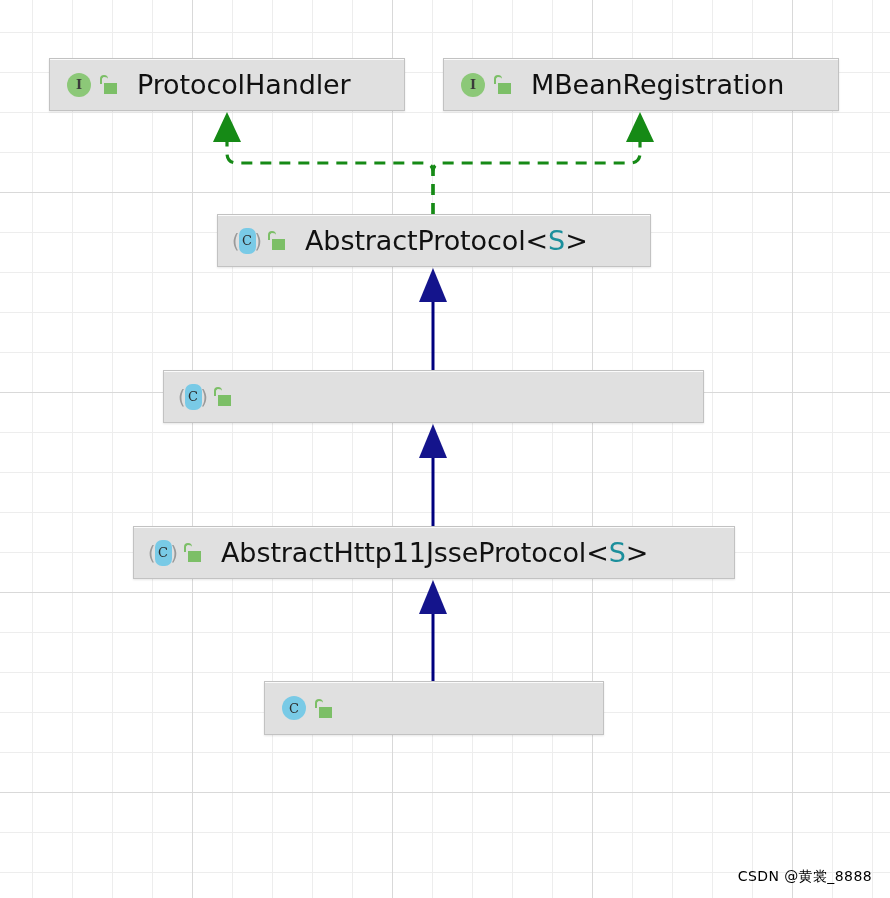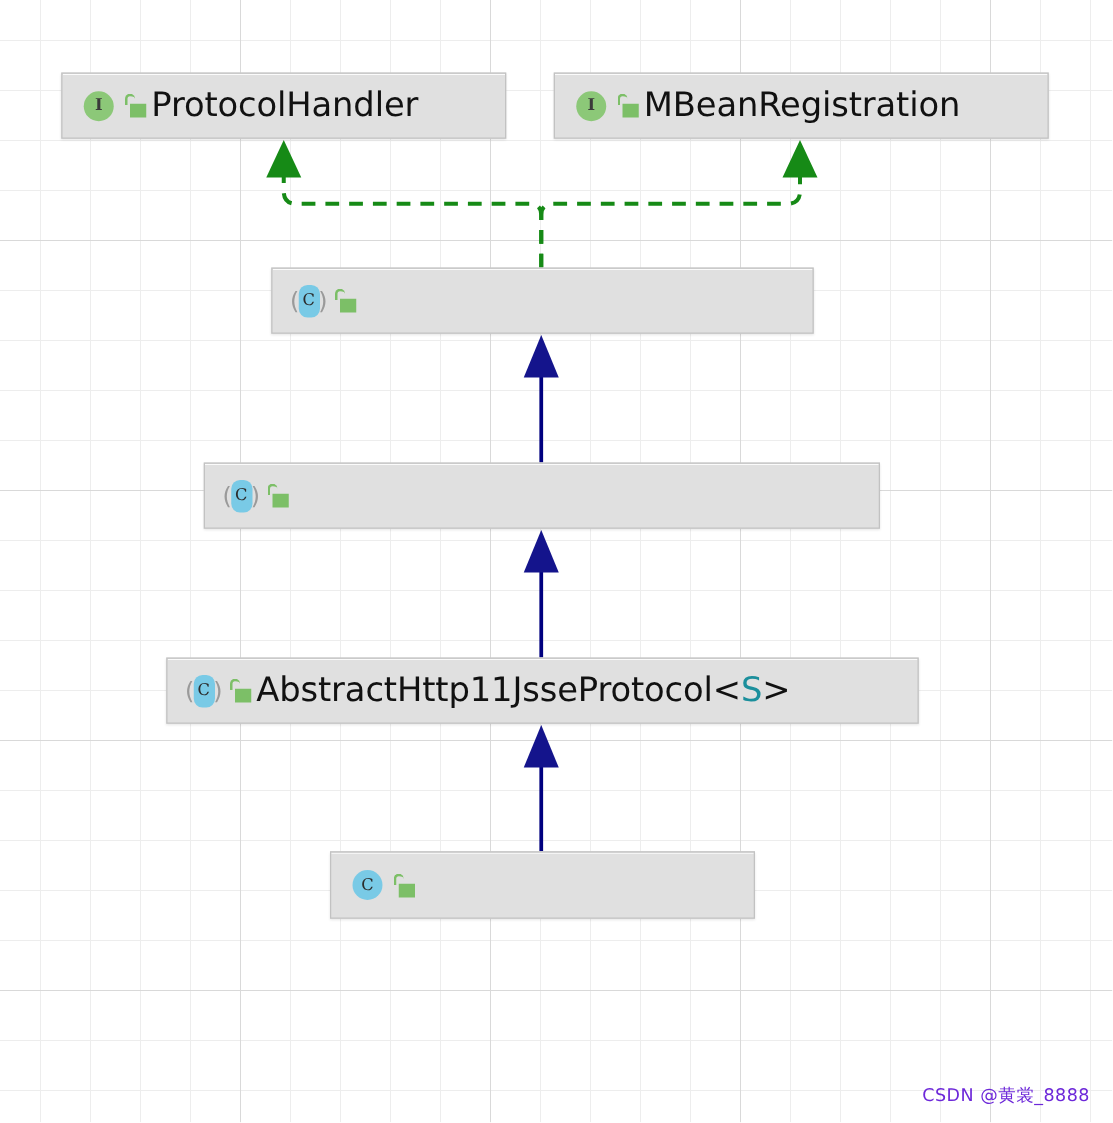--- a/index.html
+++ b/index.html
@@ -48,21 +48,21 @@
     display: flex;
     align-items: center;
     padding: 0 16px 0 14px;
     white-space: nowrap;
   }
   .node-label {
     font-size: 27px;
     color: #111111;
     letter-spacing: -0.1px;
     line-height: 1;
-    margin-left: 4px;
+    margin-left: 20px;
   }
   .node-label .generic {
     color: #1b8f9c;
   }
   .node-label .angle {
     color: #111111;
   }
 
   
   .kind-icon {
@@ -173,21 +173,21 @@
     inset: 0;
     pointer-events: none;
   }
 
   
   .watermark {
     position: absolute;
     right: 18px;
     bottom: 12px;
     font-size: 14px;
-    color: #6d28d9;
+    color: #000000;
     letter-spacing: 0.4px;
     white-space: nowrap;
   }
 </style>
 </head>
 <body>
 
 <div id="canvas">
 
   <div class="grid-layer grid-minor"></div>
@@ -249,20 +249,23 @@
     <span class="kind-icon abs">
       <span class="paren l">(</span>
       <span class="disc"></span>
       <span class="glyph">C</span>
       <span class="paren r">)</span>
     </span>
     <span class="vis-icon">
       <span class="shackle"></span>
       <span class="body"></span>
     </span>
+    <span class="node-label">
+      <span>AbstractProtocol</span><span class="angle">&lt;</span><span class="generic">S</span><span class="angle">&gt;</span>
+    </span>
   </div>
 
   <div class="node" style="left:163px; top:370px; width:541px; height:53px;">
     <span class="kind-icon abs">
       <span class="paren l">(</span>
       <span class="disc"></span>
       <span class="glyph">C</span>
       <span class="paren r">)</span>
     </span>
     <span class="vis-icon">

